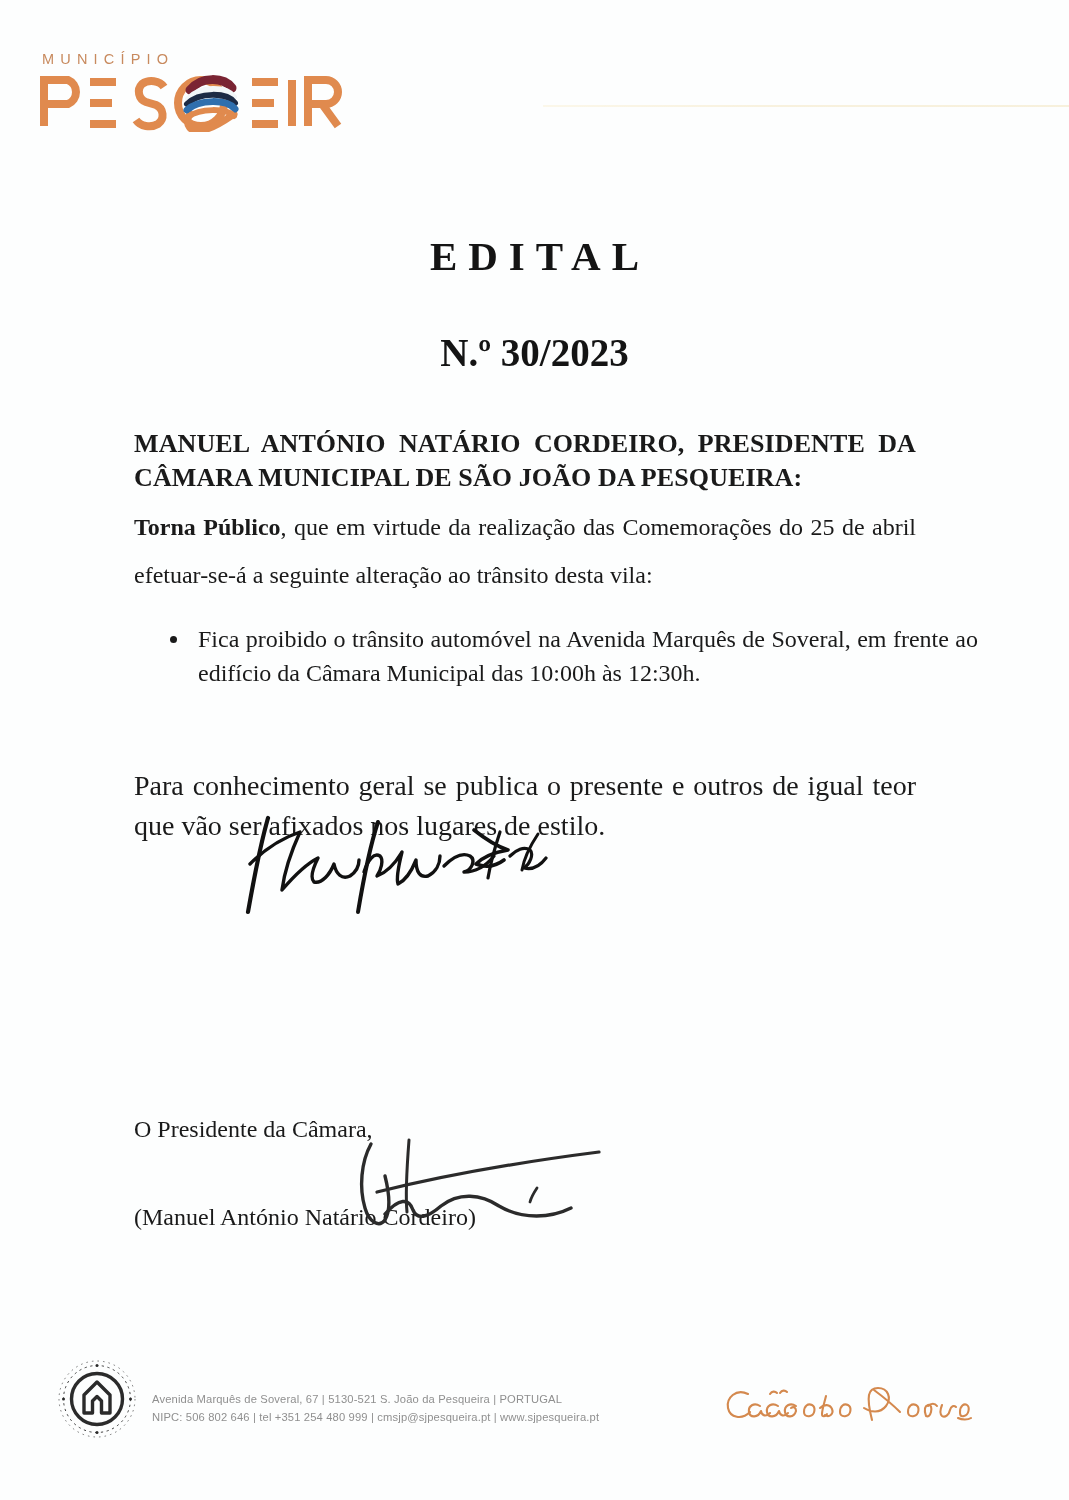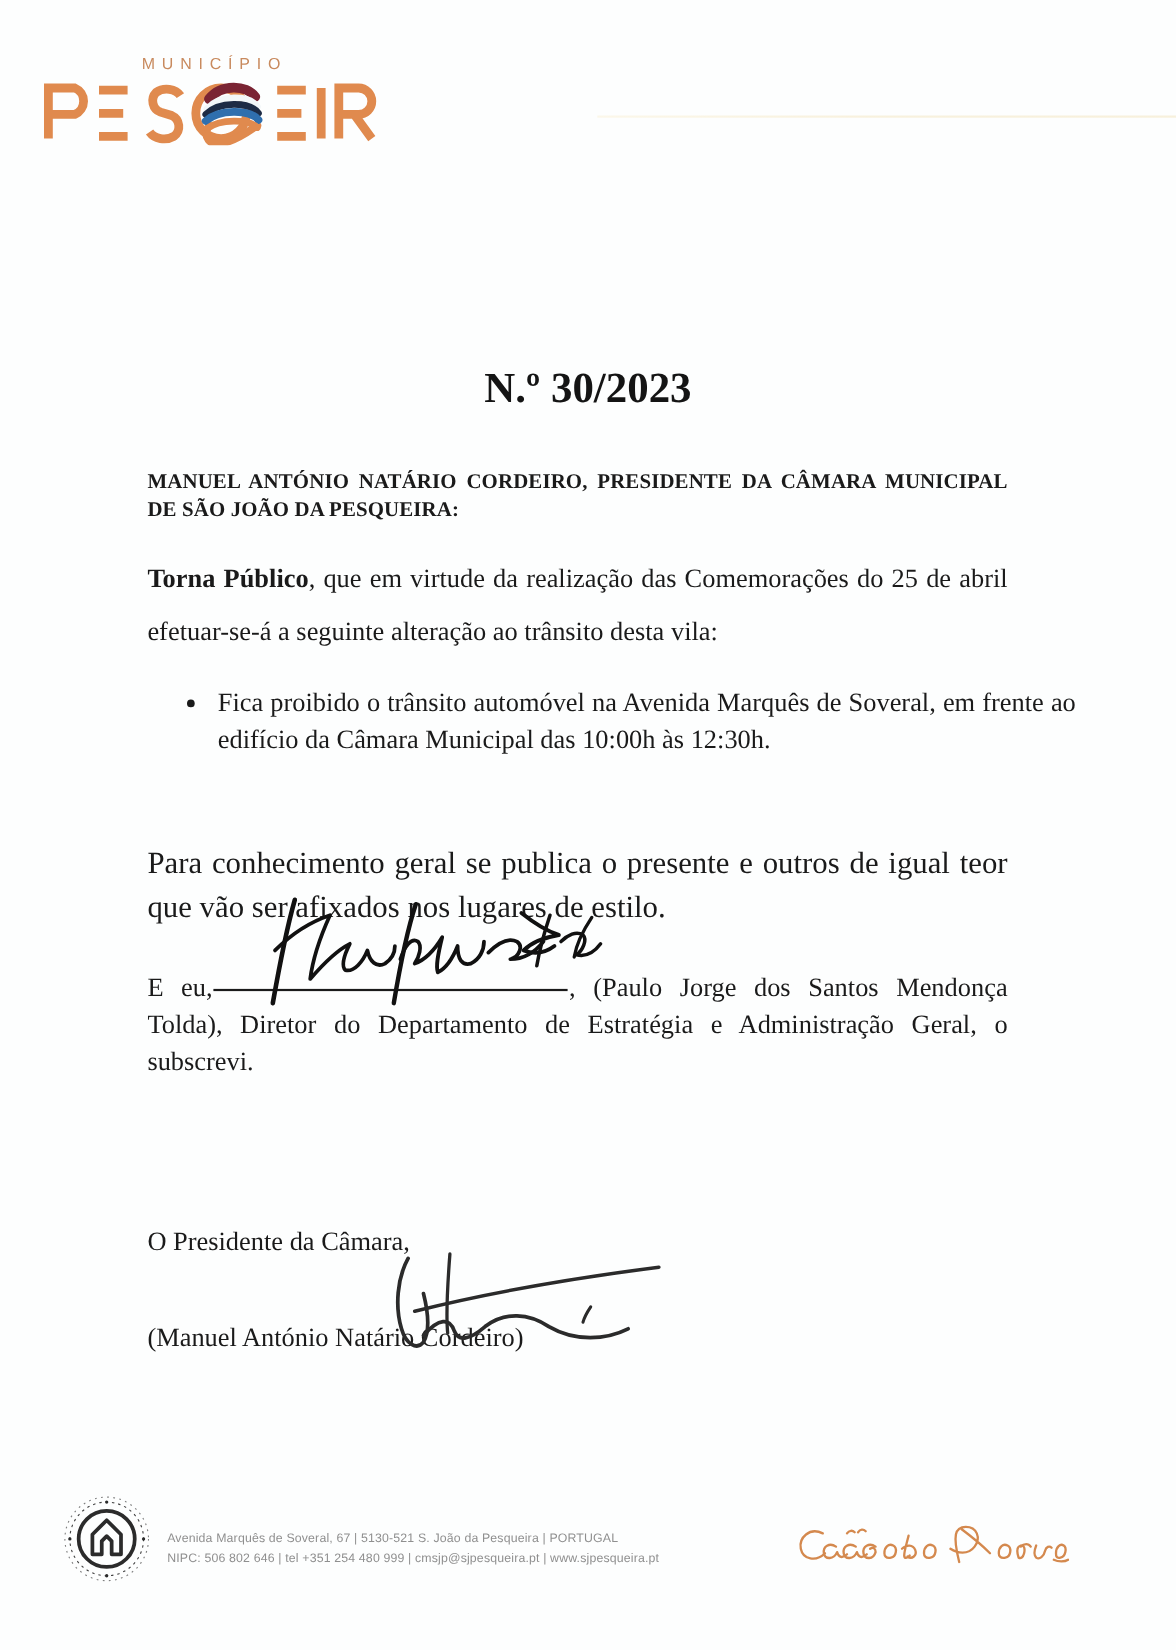--- a/index.html
+++ b/index.html
@@ -19,21 +19,20 @@
     color: #1a1a1a;
   }
 
   
   .header {
     position: absolute;
     top: 52px;
     left: 38px;
     width: 1000px;
     height: 86px;
-    text-align: center;
   }
   .brand {
     position: absolute;
     top: 0;
     left: 0;
     width: 310px;
     height: 86px;
   }
   .brand-sup {
     font-family: "Liberation Sans", sans-serif;
@@ -86,21 +85,21 @@
   }
 
   
   .body-block {
     position: absolute;
     left: 134px;
     width: 782px;
   }
   .heading-caps {
     top: 427px;
-    font-size: 19px;
+    font-size: 26px;
     font-weight: bold;
     line-height: 1.30;
     text-align: justify;
     text-align-last: left;
     letter-spacing: .1px;
   }
   .para-intro {
     top: 503px;
     font-size: 24px;
     line-height: 2.0;
@@ -266,37 +265,35 @@
             <path d="M149 36 C161 25, 189 25, 197 35" stroke="#2f6fae" stroke-width="7"></path>
             <path d="M150 43 C162 34, 188 34, 196 42" stroke="#e08a4e" stroke-width="6"></path>
           </g>
         </svg>
       </div>
     </div>
 
     <div class="header-rule"></div>
   </div>
 
+  <div class="edital-title">EDITAL</div>
   <div class="edital-number">N.º 30/2023</div>
 
   <div class="body-block heading-caps">MANUEL ANTÓNIO NATÁRIO CORDEIRO, PRESIDENTE DA CÂMARA MUNICIPAL DE SÃO JOÃO DA PESQUEIRA:</div>
 
   <div class="body-block para-intro">
     <b>Torna Público</b><span>, que em virtude da realização das Comemorações do 25 de abril efetuar-se-á a seguinte alteração ao trânsito desta vila:</span>
   </div>
 
   <ul class="body-block bullet-list">
     <li>Fica proibido o trânsito automóvel na Avenida Marquês de Soveral, em frente ao edifício da Câmara Municipal das 10:00h às 12:30h.</li>
   </ul>
 
   <div class="body-block para-publica">Para conhecimento geral se publica o presente e outros de igual teor que vão ser afixados nos lugares de estilo.</div>
 
-  <div class="body-block sign-clause">
-    <span>E eu,</span><span class="sig-line"></span><span>, (Paulo Jorge dos Santos Mendonça Tolda), Diretor do Departamento de Estratégia e Administração Geral, o subscrevi.</span>
-  </div>
 
 
   <div class="president-block">
     <div class="president-role">O Presidente da Câmara,</div>
     <div class="president-name">(Manuel António Natário Cordeiro)</div>
   </div>
 
   <div class="ink ink-director">
     <svg width="330" height="108" viewBox="0 0 330 108" aria-hidden="true">
       <g fill="none" stroke="#111111" stroke-linecap="round" stroke-linejoin="round">

